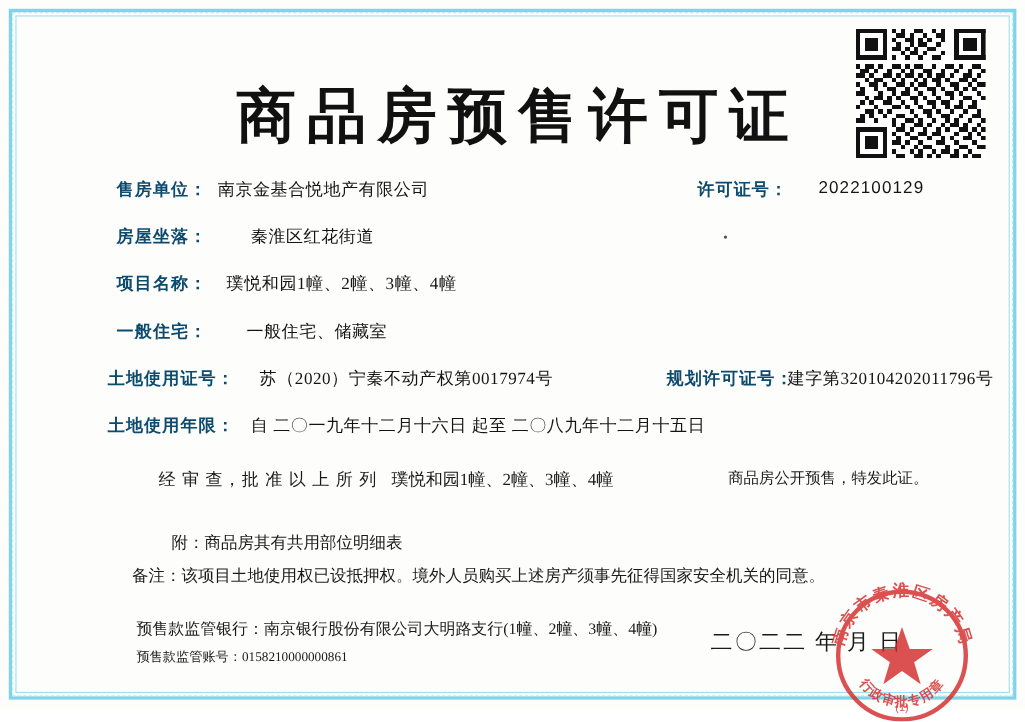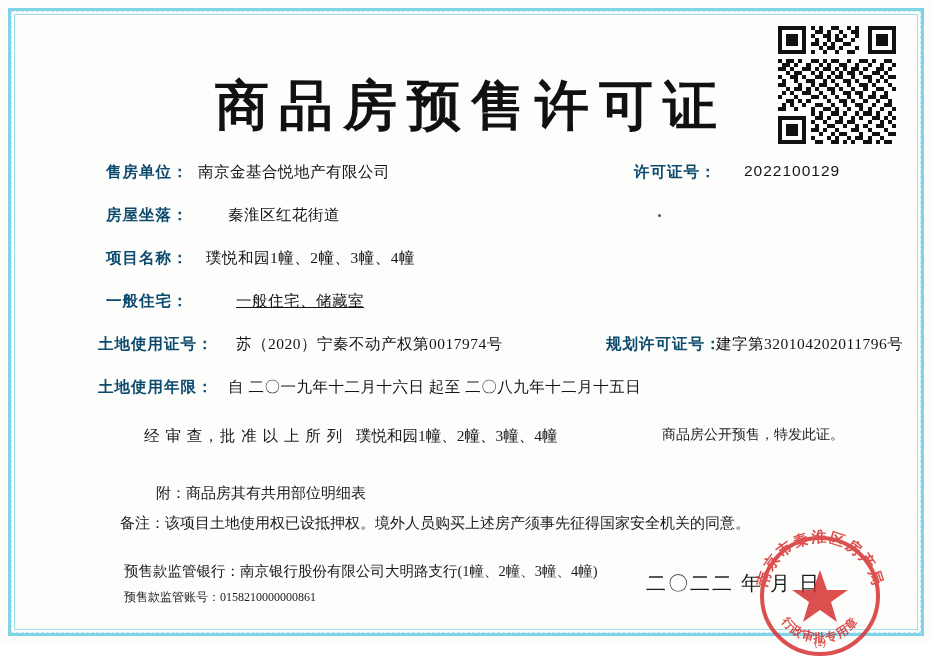--- a/index.html
+++ b/index.html
@@ -453,21 +453,21 @@
         <span class="value" style="left:202px;">秦淮区红花街道</span>
       </div>
 
       <div class="row">
         <span class="label l1">项目名称：</span>
         <span class="value" style="left:180px;">璞悦和园1幢、2幢、3幢、4幢</span>
       </div>
 
       <div class="row">
         <span class="label l1">一般住宅：</span>
-        <span class="value" style="left:210px;text-decoration:underline;">一般住宅、储藏室</span>
+        <span class="value" style="left:198px;">一般住宅、储藏室</span>
       </div>
 
       <div class="row">
         <span class="label" style="left:72px;text-align:right;">土地使用证号：</span>
         <span class="value" style="left:210px;">苏（2020）宁秦不动产权第0017974号</span>
         <span class="label rlabel2">规划许可证号：</span>
         <span class="value rvalue2">建字第320104202011796号</span>
       </div>
 
       <div class="row">

